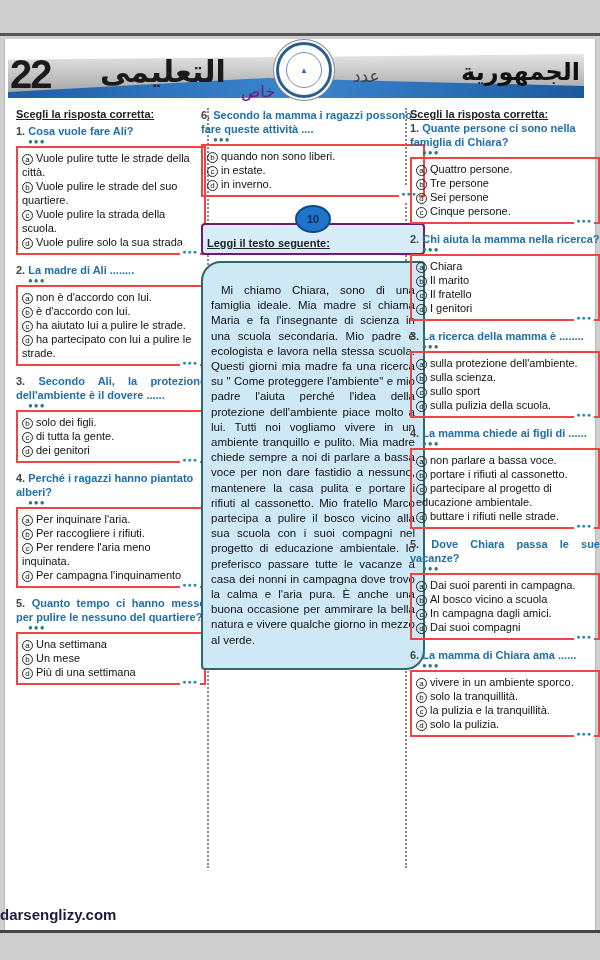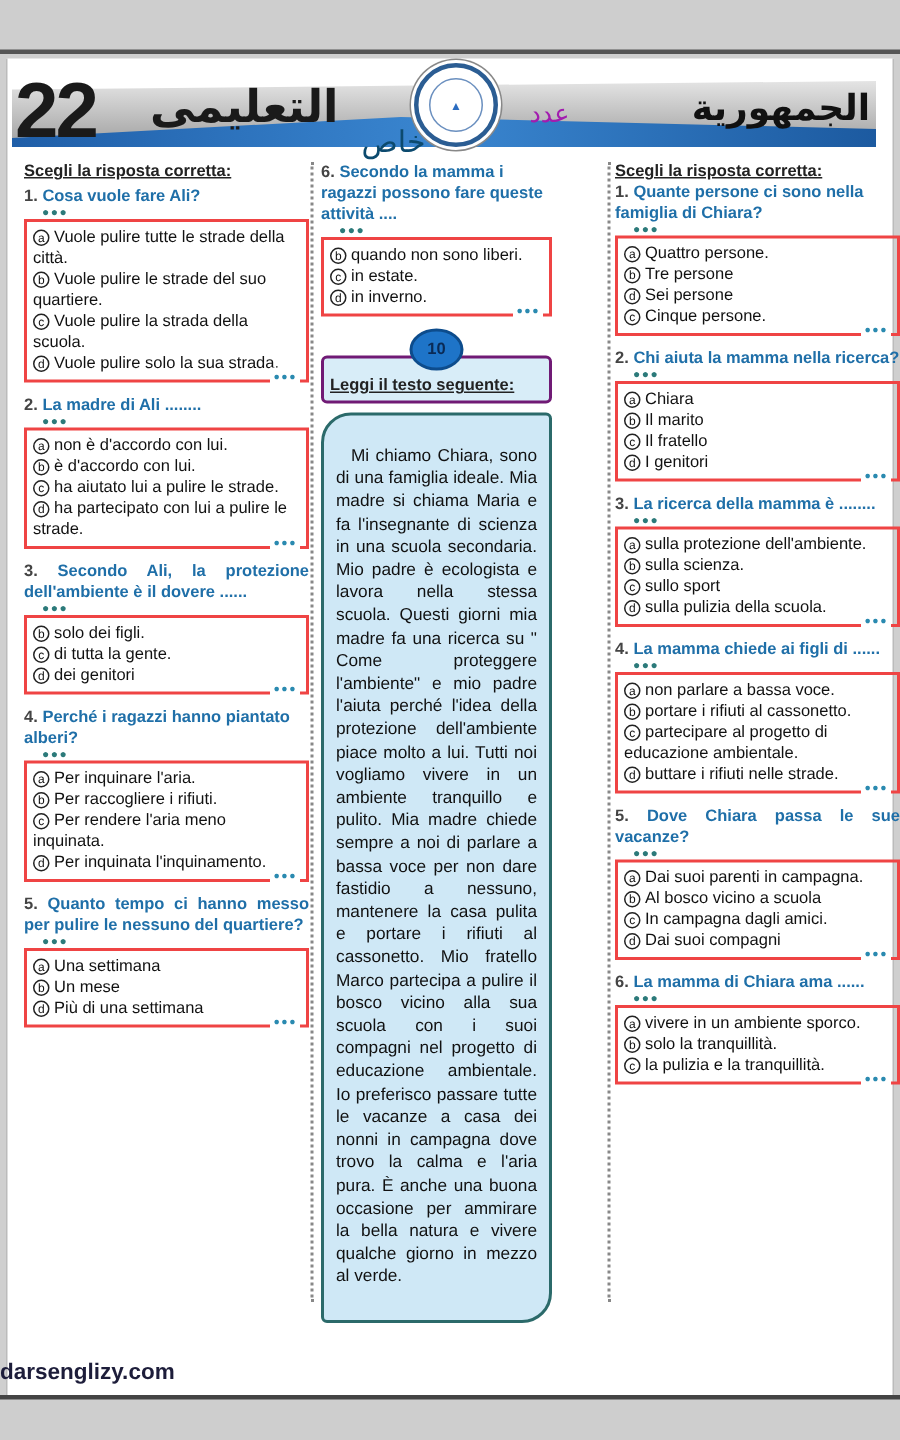--- a/index.html
+++ b/index.html
@@ -8,32 +8,32 @@
 
   .top-bar { position: absolute; left: 0; top: 0; width: 600px; height: 36px; background: #cecece; border-bottom: 3px solid #555; }
   .bottom-bar { position: absolute; left: 0; top: 930px; width: 600px; height: 30px; background: #cecece; border-top: 3px solid #444; }
 
   .page { position: absolute; left: 4px; top: 39px; width: 592px; height: 891px; background: #fff; border-left: 1px solid #bbb; border-right: 1px solid #bbb; }
 
   
   .header { position: absolute; left: 8px; top: 50px; width: 576px; height: 50px; }
   .header-gray { position: absolute; left: 0; top: 4px; width: 576px; height: 38px; background: linear-gradient(#e4e4e4, #a8a8a8); clip-path: polygon(0 15%, 100% 0, 100% 100%, 0 100%); }
   .header-blue { position: absolute; left: 0; top: 28px; width: 576px; height: 20px; background: linear-gradient(90deg, #1f5ea8, #3a86d0 50%, #1c5aa0); clip-path: polygon(0 70%, 45% 0, 100% 40%, 100% 100%, 0 100%); }
-  .issue-num { position: absolute; left: 2px; top: 2px; font-size: 52px; font-weight: bold; color: #1a1a1a; font-family: "Liberation Sans", sans-serif; letter-spacing: -2px; line-height: 44px; }
+  .issue-num { position: absolute; left: 2px; top: 2px; font-size: 40px; font-weight: bold; color: #1a1a1a; font-family: "Liberation Sans", sans-serif; letter-spacing: -2px; line-height: 44px; }
   .ar-title { position: absolute; left: 92px; top: 4px; font-size: 30px; font-weight: bold; color: #1a1a1a; line-height: 36px; font-family: "DejaVu Sans", sans-serif; direction: rtl; }
-  .ar-special { position: absolute; left: 233px; top: 32px; font-size: 20px; color: #0c4a6e; font-family: Liberation Sans, sans-serif; direction: rtl; }
-  .ar-number { position: absolute; left: 345px; top: 16px; font-size: 17px; color: #a21caf; font-family: "DejaVu Sans", sans-serif; direction: rtl; }
+  .ar-special { position: absolute; left: 233px; top: 32px; font-size: 16px; color: #701a75; font-family: Liberation Sans, sans-serif; direction: rtl; }
+  .ar-number { position: absolute; left: 345px; top: 16px; font-size: 17px; color: #404040; font-family: "DejaVu Sans", sans-serif; direction: rtl; }
   .logo { position: absolute; left: 268px; top: -8px; width: 56px; height: 56px; border-radius: 50%; background: #fff; border: 3px solid #2b5d93; box-shadow: 0 0 0 2px #fff, 0 0 0 3px #888; display: flex; align-items: center; justify-content: center; }
   .logo-inner { width: 36px; height: 36px; border-radius: 50%; border: 1px solid #6a8fbf; display: flex; align-items: center; justify-content: center; font-size: 8px; color: #2b6cc0; font-weight: bold; }
   .brand { position: absolute; right: 4px; top: 6px; font-size: 24px; font-weight: bold; color: #111; font-family: "DejaVu Sans", sans-serif; direction: rtl; line-height: 32px; }
 
   
   .col { position: absolute; top: 108px; width: 190px; }
   .col-left { left: 16px; }
-  .col-mid { left: 214px; width: 154px; }
+  .col-mid { left: 201px; width: 224px; }
   .col-right { left: 410px; }
   .divider { position: absolute; top: 108px; width: 0; height: 760px; border-left: 2px dotted #888; }
 
   .heading { font-size: 11px; font-weight: bold; text-decoration: underline; color: #222; line-height: 13px; }
   .q { font-size: 11px; font-weight: bold; color: #1f6fa8; line-height: 14px; margin-top: 3px; }
   .q .n { color: #444; }
   .q.just { text-align: justify; }
   .dots { font-size: 8px; color: #2c7a7a; letter-spacing: 1px; line-height: 8px; margin-left: 12px; height: 8px; }
   .opts { border: 2px solid #ef4444; border-top-width: 2px; padding: 3px 4px 4px 4px; margin: 0 0 0 0; position: relative; font-size: 11px; color: #111; line-height: 14px; }
   .opts::after { content: "●●●"; position: absolute; right: 4px; bottom: -6px; font-size: 7px; color: #2a8ab0; background: #fff; padding: 0 2px; letter-spacing: 1px; }
@@ -106,21 +106,21 @@
     </div>
   </div>
 
   <div class="blk">
     <div class="q"><span class="n">4.</span> <span>Perché i ragazzi hanno piantato alberi?</span></div>
     <div class="dots">●●●</div>
     <div class="opts">
       <span class="opt"><span class="badge">a</span><span>Per inquinare l'aria.</span></span>
       <span class="opt"><span class="badge">b</span><span>Per raccogliere i rifiuti.</span></span>
       <span class="opt"><span class="badge">c</span><span>Per rendere l'aria meno inquinata.</span></span>
-      <span class="opt"><span class="badge">d</span><span>Per inquinata l'inquinamento.</span></span>
+      <span class="opt"><span class="badge">d</span><span>Per campagna l'inquinamento.</span></span>
     </div>
   </div>
 
   <div class="blk">
     <div class="q just"><span class="n">5.</span> <span>Quanto tempo ci hanno messo per pulire le nessuno del quartiere?</span></div>
     <div class="dots">●●●</div>
     <div class="opts">
       <span class="opt"><span class="badge">a</span><span>Una settimana</span></span>
       <span class="opt"><span class="badge">b</span><span>Un mese</span></span>
       <span class="opt"><span class="badge">d</span><span>Più di una settimana</span></span>
@@ -204,19 +204,20 @@
     </div>
   </div>
 
   <div class="blk">
     <div class="q just"><span class="n">6.</span> <span>La mamma di Chiara ama ......</span></div>
     <div class="dots">●●●</div>
     <div class="opts">
       <span class="opt"><span class="badge">a</span><span>vivere in un ambiente sporco.</span></span>
       <span class="opt"><span class="badge">b</span><span>solo la tranquillità.</span></span>
       <span class="opt"><span class="badge">c</span><span>la pulizia e la tranquillità.</span></span>
+      <span class="opt"><span class="badge">d</span><span>solo la pulizia.</span></span>
     </div>
   </div>
 </div>
 
 <div class="footer-link">darsenglizy.com</div>
 
 <div class="bottom-bar"></div>
 
 </body></html>

